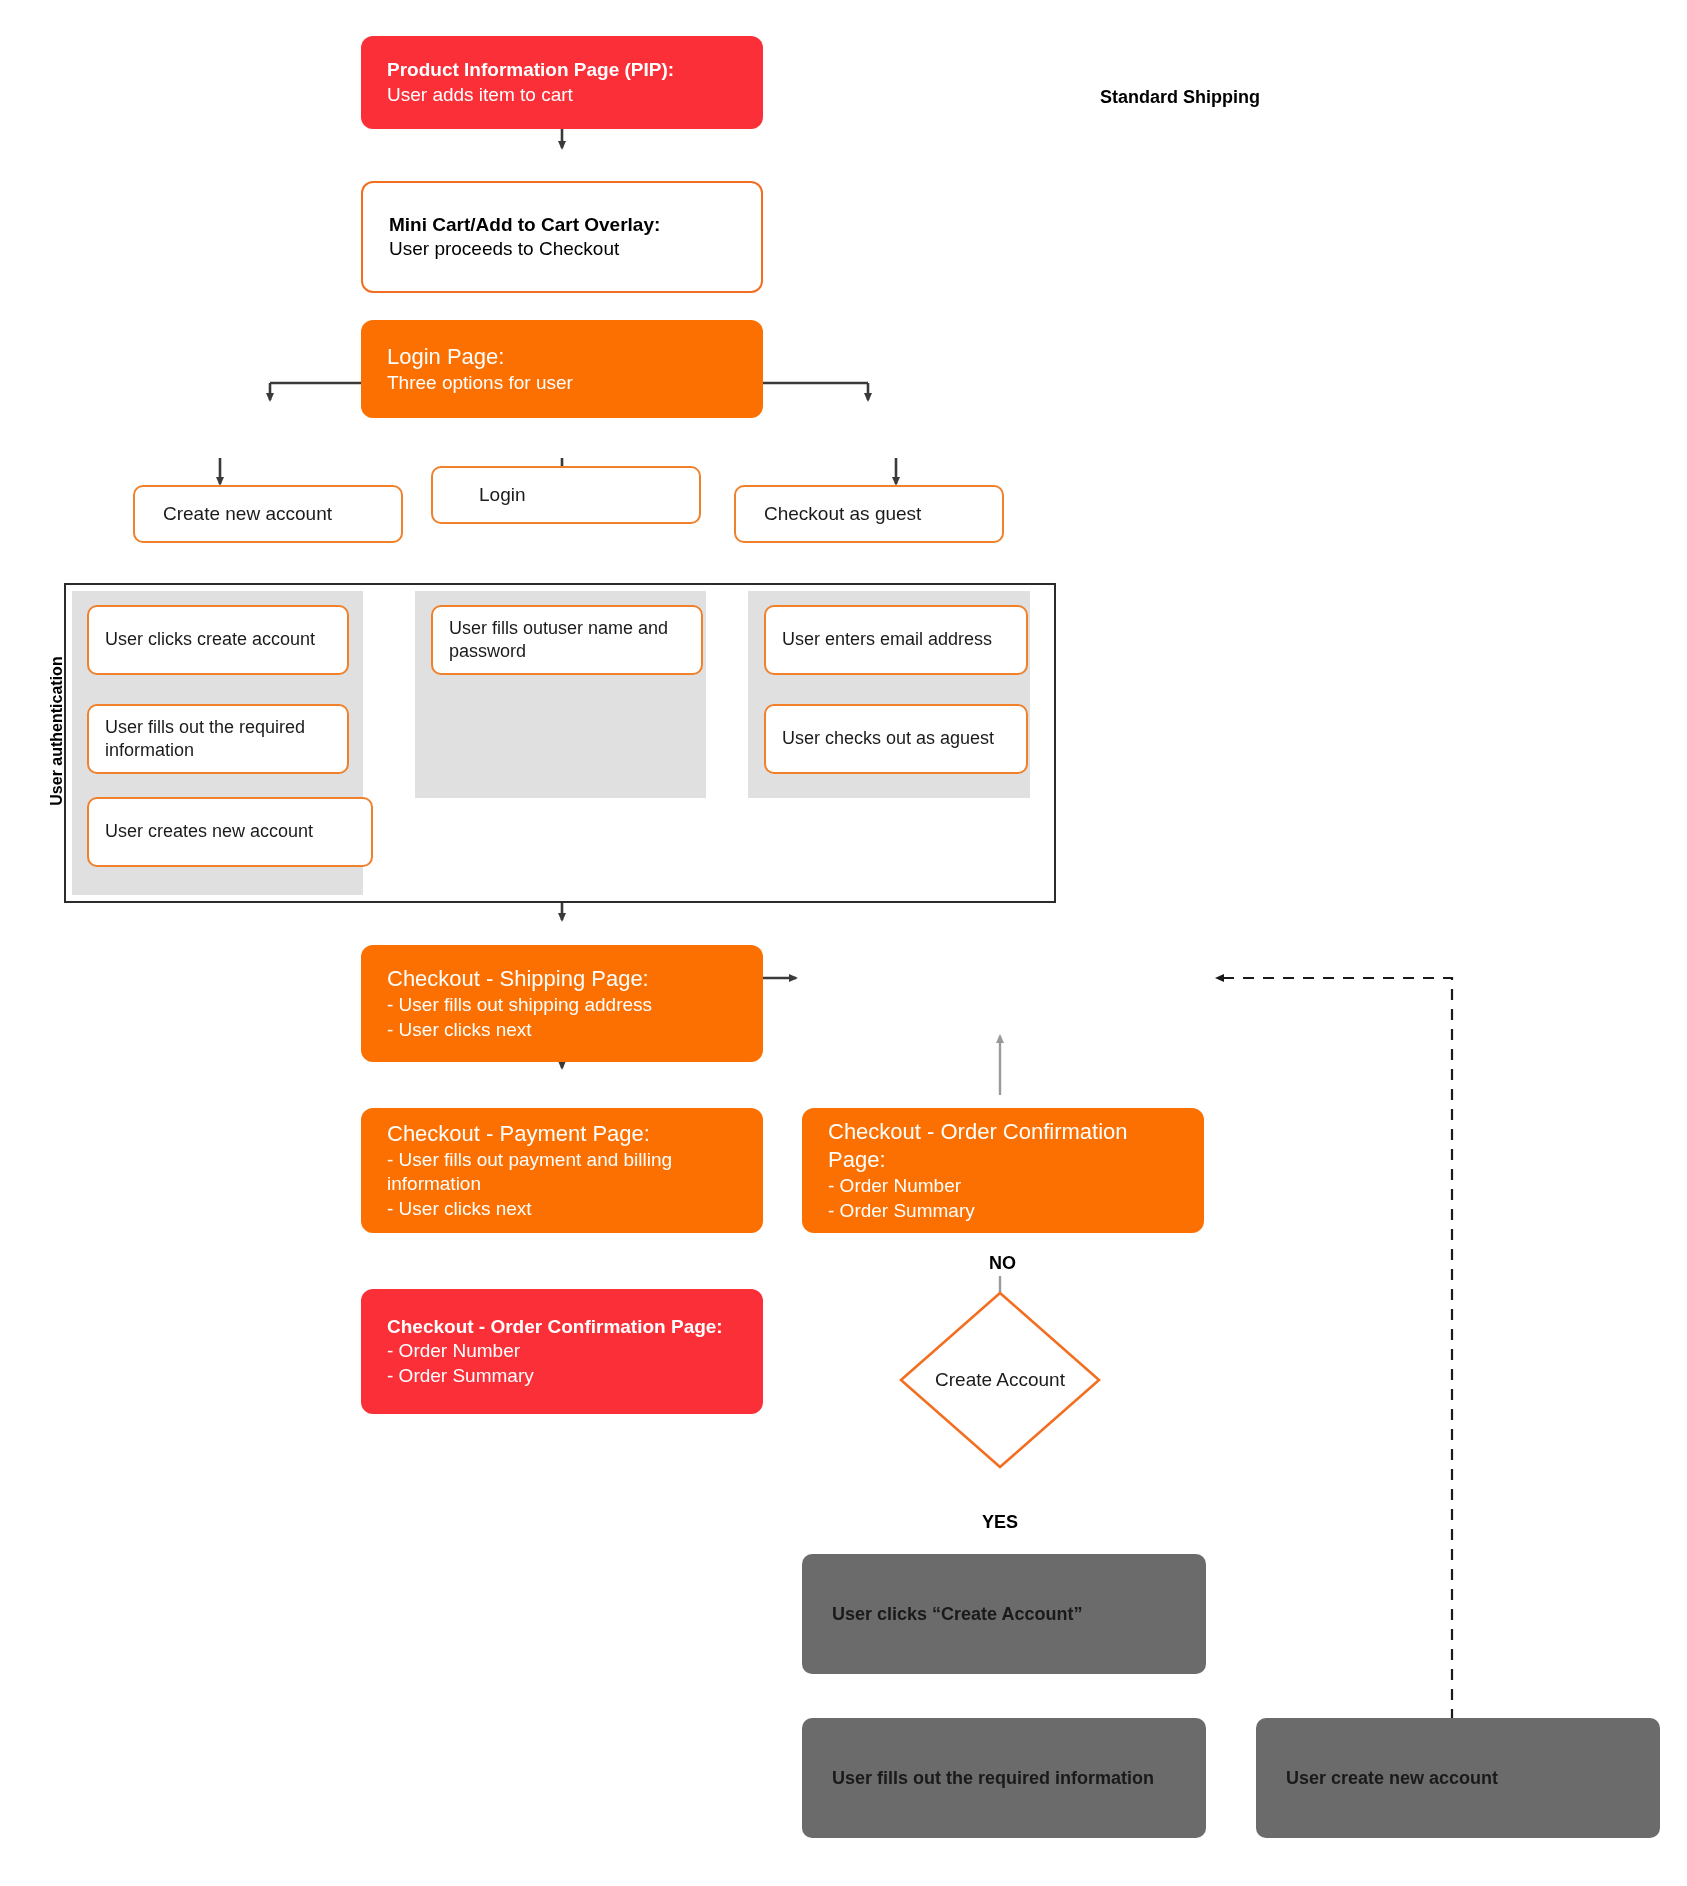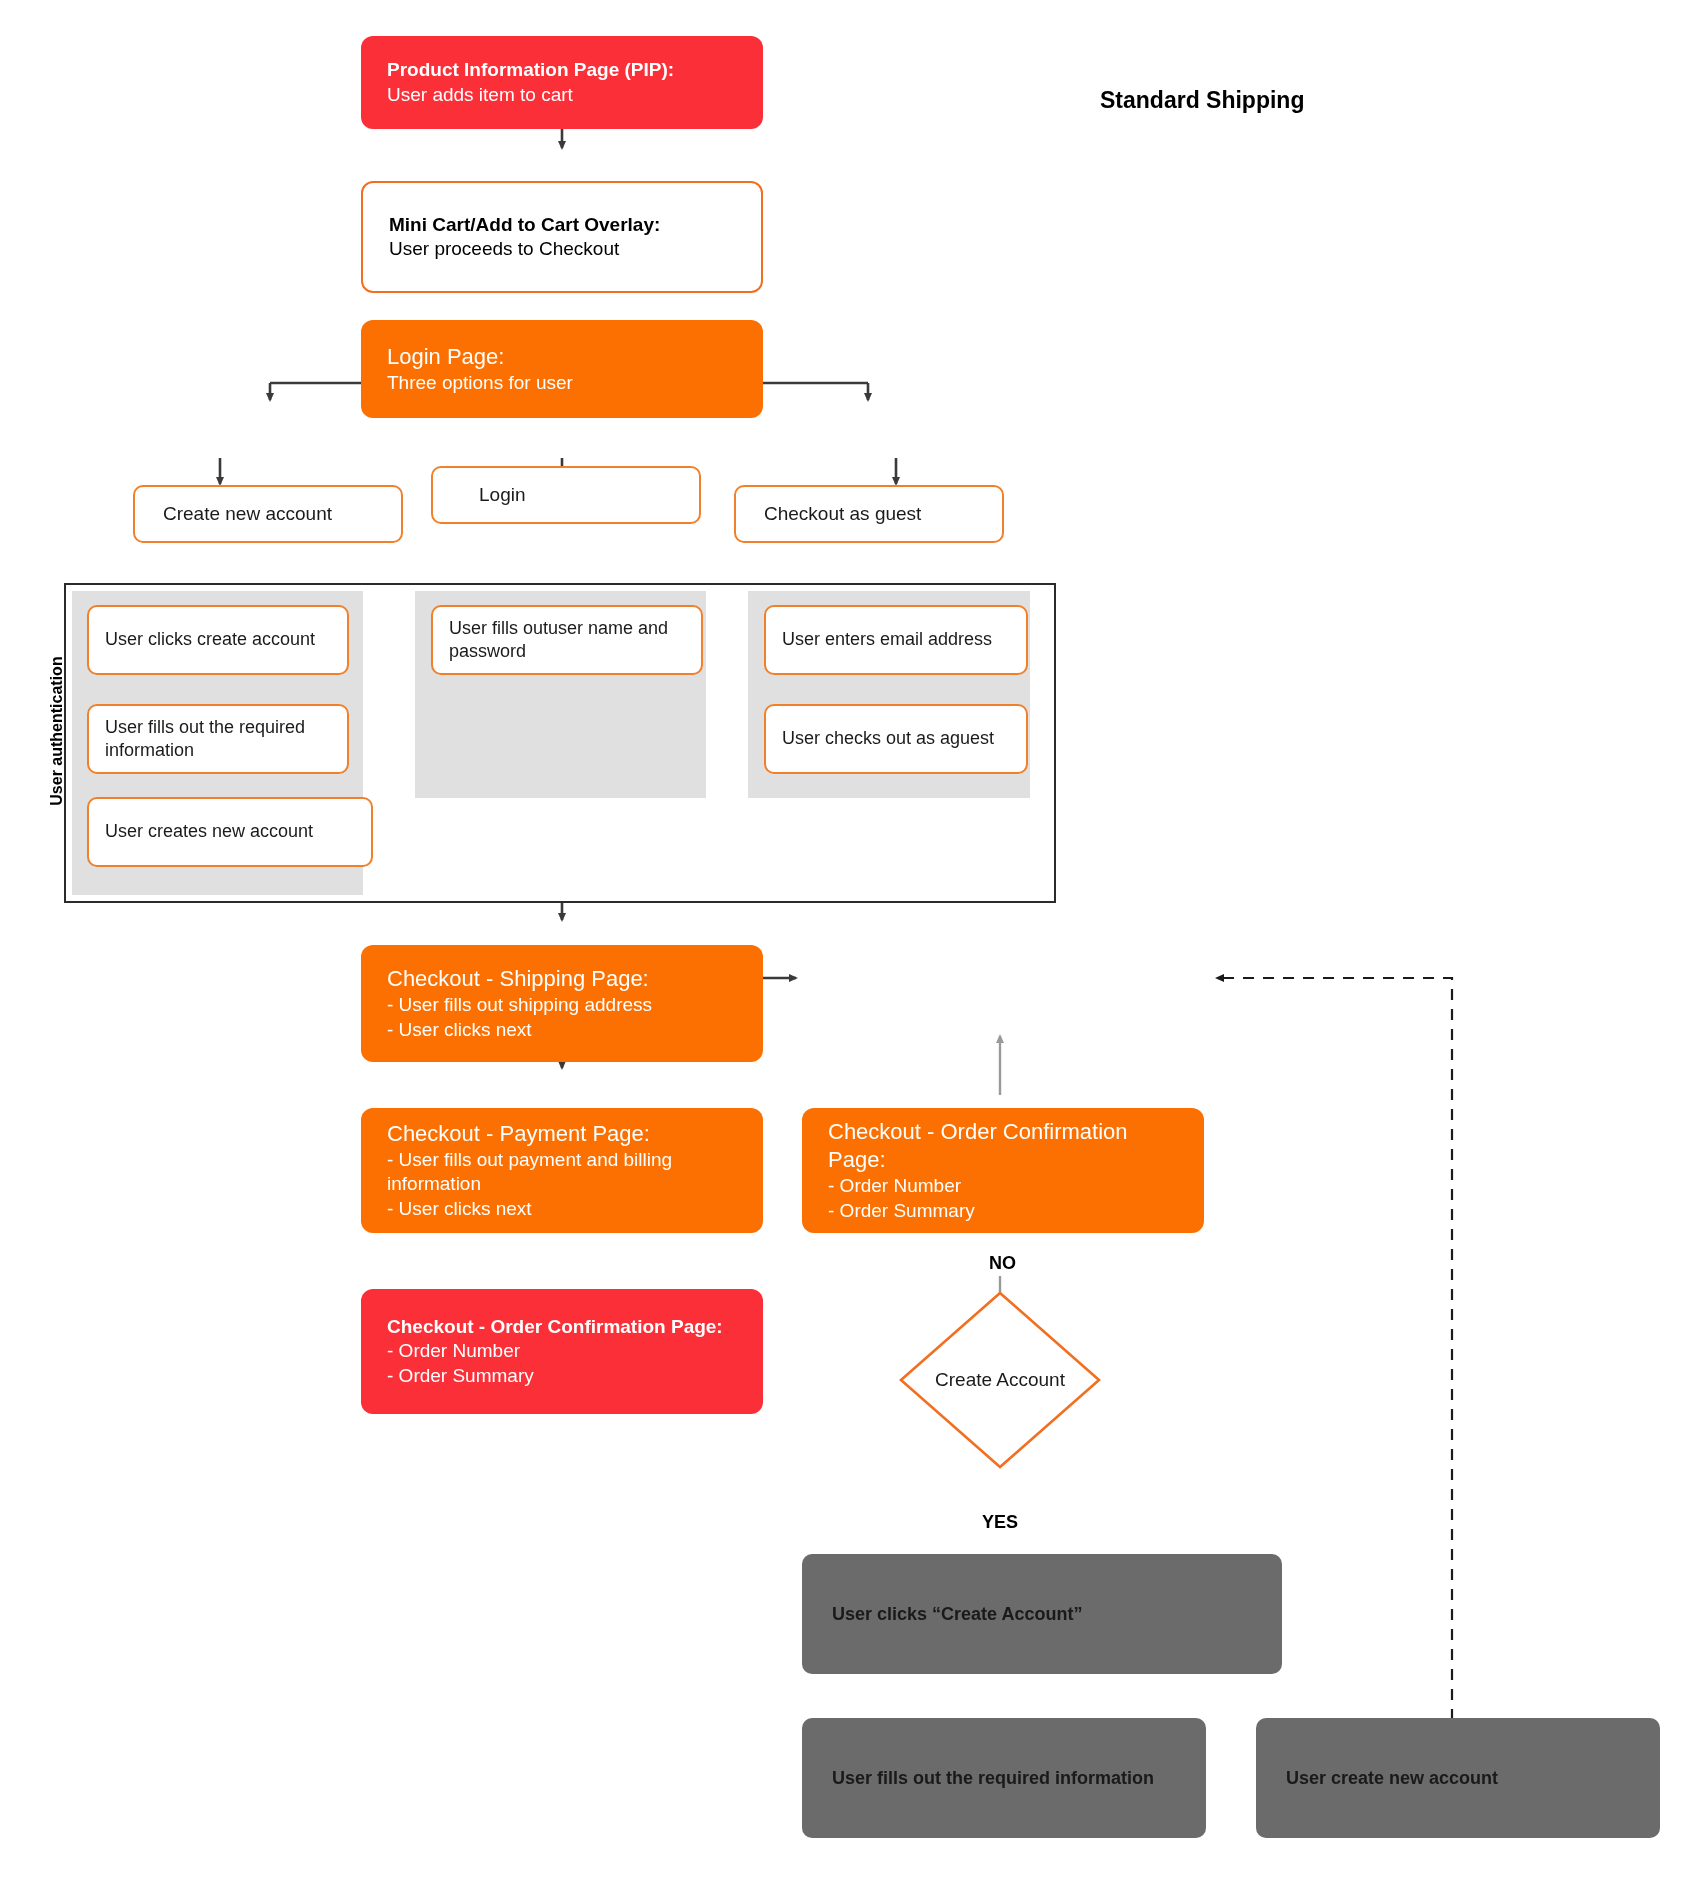--- a/index.html
+++ b/index.html
@@ -41,21 +41,21 @@
               transform:rotate(-90deg);transform-origin:center center;white-space:nowrap;}
   .lane-band{position:absolute;background:#e0e0e0;}
 
   
   .diamond{position:absolute;}
   .diamond .dlabel{position:absolute;inset:0;display:flex;align-items:center;justify-content:center;
                    font-size:19px;color:#1b1b1b;}
 
   .edge-label{position:absolute;font-weight:bold;font-size:18px;color:#000;}
 
-  .title{position:absolute;font-weight:bold;font-size:23px;color:#000;}
+  .title{position:absolute;font-weight:bold;font-size:18px;color:#000;}
 
   svg.wires{position:absolute;left:0;top:0;width:1687px;height:1886px;pointer-events:none;}
 </style>
 </head>
 <body>
 
 <div id="canvas">
 
   <svg class="wires" viewBox="0 0 1687 1886" xmlns="http://www.w3.org/2000/svg">
     <defs>
@@ -205,21 +205,21 @@
   <div class="diamond" style="left:898px;top:1290px;width:204px;height:180px;">
     <svg width="204" height="180" viewBox="0 0 204 180" xmlns="http://www.w3.org/2000/svg">
       <polygon points="102,3 201,90 102,177 3,90" fill="#ffffff" stroke="#f26f21" stroke-width="2.6"></polygon>
     </svg>
     <div class="dlabel">Create Account</div>
   </div>
 
   <div class="edge-label" style="left:989px;top:1253px;">NO</div>
   <div class="edge-label" style="left:982px;top:1512px;">YES</div>
 
-  <div class="node n-gray" style="left:802px;top:1554px;width:480px;height:120px;">
+  <div class="node n-gray" style="left:802px;top:1554px;width:404px;height:120px;">
     <div class="inner">User clicks “Create Account”</div>
   </div>
 
   <div class="node n-gray" style="left:802px;top:1718px;width:404px;height:120px;">
     <div class="inner">User fills out the required information</div>
   </div>
 
   <div class="node n-gray" style="left:1256px;top:1718px;width:404px;height:120px;">
     <div class="inner">User create new account</div>
   </div>

